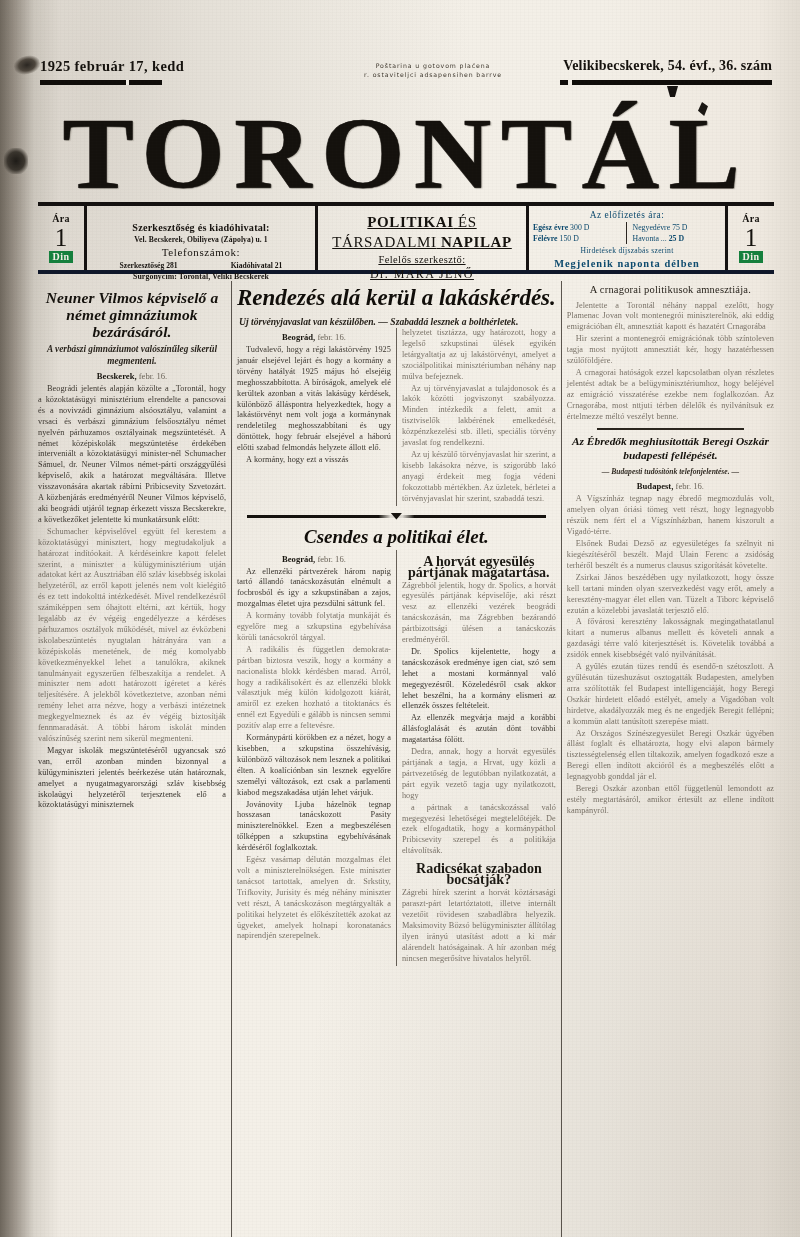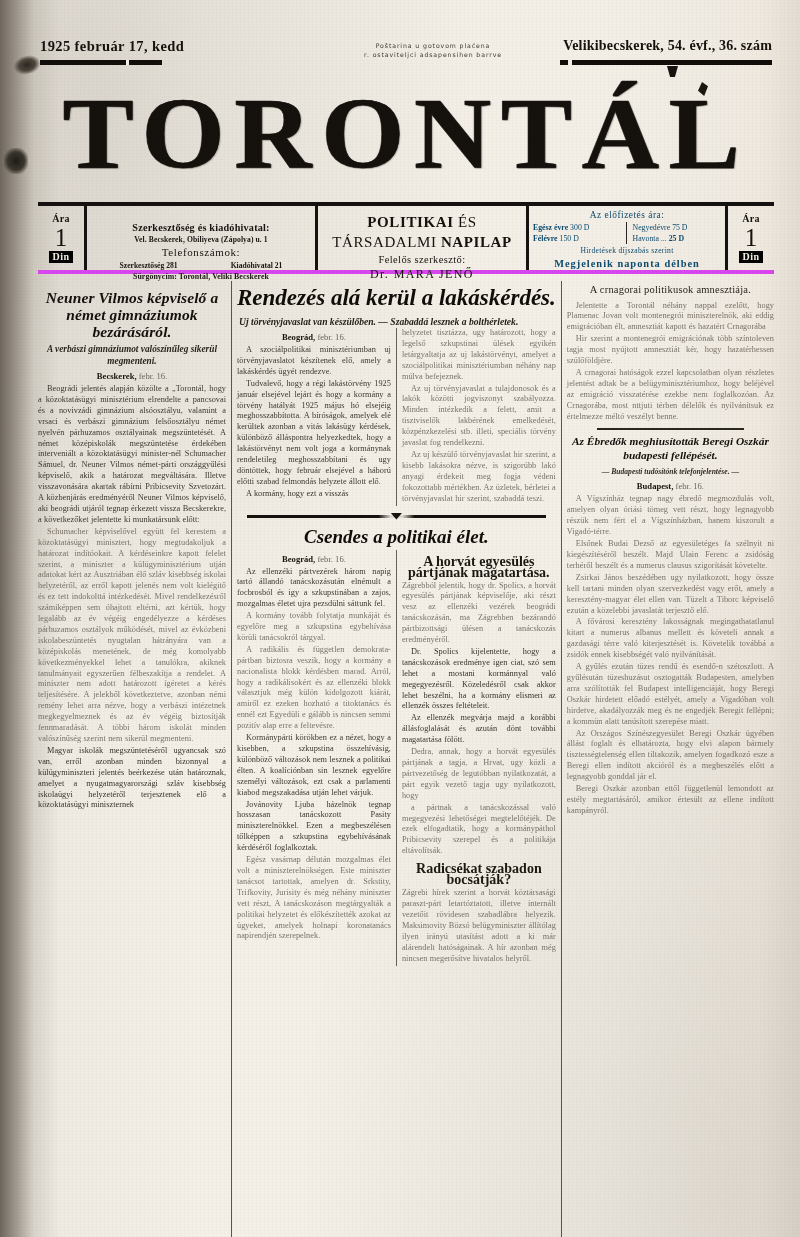--- a/index.html
+++ b/index.html
@@ -36,21 +36,21 @@
       repeating-linear-gradient(0deg, rgba(90,84,74,.10) 0 1px, rgba(255,255,255,0) 1px 3px),
       repeating-linear-gradient(90deg, rgba(90,84,74,.07) 0 1px, rgba(255,255,255,0) 1px 4px);
   }
 
   #sheet{
     position:absolute;left:38px;top:0;width:736px;height:1237px;
   }
 
   
   .topbar{
-    position:relative;height:46px;margin-top:38px;
+    position:relative;height:46px;margin-top:58px;
   }
   .topdate{
     position:absolute;left:2px;top:0;
     font-weight:bold;font-size:14.5px;letter-spacing:.4px;color:#15120e;
     font-family:"Liberation Serif",serif;
   }
   .topdate-rule{
     position:absolute;left:2px;top:22px;width:122px;height:5px;background:#100d0a;
   }
   .topdate-rule:after{
@@ -96,43 +96,43 @@
     display:block;
     transform:scaleX(1.06);
   }
   .masthead .speck{
     position:absolute;right:66px;top:-4px;width:10px;height:14px;
     background:#1a1713;clip-path:polygon(40% 0,100% 30%,62% 100%,0 62%);
   }
 
   
   .infobar{
-    margin-top:20px;border-top:4px solid #141110;border-bottom:4px solid #d946ef;
+    margin-top:0;border-top:4px solid #141110;border-bottom:4px solid #0f172a;
     height:64px;display:flex;position:relative;background:transparent;
   }
   .ib-cell{position:relative;}
   .ib-sep{width:3px;background:#141110;flex:0 0 auto;}
   .ib-price{
     flex:0 0 46px;text-align:center;color:#15120e;
     display:flex;flex-direction:column;justify-content:center;align-items:center;
   }
   .ib-price .p-lab{font-size:10px;font-weight:bold;letter-spacing:.3px;line-height:12px;}
   .ib-price .p-num{font-size:25px;line-height:25px;font-weight:normal;font-family:"Liberation Serif",serif;}
   .ib-price .p-cur{
-    font-size:10px;font-weight:bold;background:#000000;color:#f2eee6;
+    font-size:10px;font-weight:bold;background:#15803d;color:#f2eee6;
     padding:0 4px;line-height:12px;letter-spacing:.4px;margin-top:1px;
   }
   .ib-addr{flex:0 0 228px;text-align:center;padding-top:15px;color:#17130f;}
   .ib-addr .l1{font-size:10.2px;font-weight:bold;letter-spacing:.2px;line-height:13px;}
   .ib-addr .l2{font-size:7.6px;font-weight:bold;line-height:11px;letter-spacing:.1px;}
   .ib-addr .l3{font-size:11px;line-height:15px;letter-spacing:.6px;}
   .ib-addr .l4{font-size:7.6px;font-weight:bold;line-height:11px;display:flex;justify-content:space-around;padding:0 6px;}
   .ib-addr .l5{font-size:7.8px;font-weight:bold;line-height:11px;letter-spacing:.1px;}
 
-  .ib-mid{flex:1 1 auto;text-align:center;padding-top:6px;color:#15120e;}
+  .ib-mid{flex:1 1 auto;text-align:center;padding-top:6px;color:#15120e;text-decoration:underline;}
   .ib-mid .m1{font-size:15px;line-height:20px;letter-spacing:.6px;}
   .ib-mid .m1 b{font-weight:bold;}
   .ib-mid .m1 span.thin{font-weight:normal;}
   .ib-mid .m2{font-size:10.5px;line-height:15px;letter-spacing:.4px;}
   .ib-mid .m3{font-size:12px;line-height:15px;letter-spacing:1.4px;}
 
   .ib-sub{flex:0 0 196px;text-align:center;padding-top:3px;color:#0c4a6e;}
   .ib-sub .s1{font-size:9.4px;line-height:13px;letter-spacing:.5px;}
   .ib-sub .s2{display:flex;font-size:7.8px;line-height:11px;}
   .ib-sub .s2 .half{flex:1;text-align:left;padding-left:4px;white-space:nowrap;}
@@ -345,21 +345,20 @@
     <div class="col cmid">
       <h1 class="hl-big">Rendezés alá kerül a lakáskérdés.</h1>
       <div class="hl-big-sub">Uj törvényjavaslat van készülőben. — Szabaddá lesznek a bolthérletek.</div>
 
       <div class="mid-inner">
         <div class="mid-col">
           <div class="dateline">
             <b>Beográd,</b>
             <span class="faint">febr. 16.</span>
           </div>
-          <p class="body-p">A szociálpolitikai minisztériumban uj törvényjavaslatot készítenek elő, amely a lakáskérdés ügyét rendezve.</p>
           <p class="body-p">Tudvalevő, hogy a régi lakástörvény 1925 január elsejével lejárt és hogy a kormány a törvény hatályát 1925 május hó elsejéig meghosszabbította. A bíróságok, amelyek elé kerültek azonban a vitás lakásügy kérdések, különböző álláspontra helyezkedtek, hogy a lakástörvényt nem volt joga a kormánynak rendeletileg meghosszabbítani és ugy döntöttek, hogy február elsejével a háború előtti szabad felmondás helyzete állott elő.</p>
           <p class="body-p dark">A kormány, hogy ezt a visszás</p>
         </div>
         <div class="mid-rule"></div>
         <div class="mid-col">
           <p class="body-p noind faded">helyzetet tisztázza, ugy határozott, hogy a legelső szkupstinai ülések egyikén letárgyaltatja az uj lakástörvényt, amelyet a szociálpolitikai minisztériumban néhány nap múlva befejeznek.</p>
           <p class="body-p faded">Az uj törvényjavaslat a tulajdonosok és a lakók közötti jogviszonyt szabályozza. Minden intézkedik a felett, amit a tisztviselők lakbérének emelkedését, közpénzkezelési stb. illeti, speciális törvény javaslat fog rendelkezni.</p>
           <p class="body-p faded">Az uj készülő törvényjavaslat hir szerint, a kisebb lakásokra nézve, is szigorúbb lakó anyagi érdekeit meg fogja védeni fokozottabb mértékben. Az üzletek, bérletei a törvényjavaslat hir szerint, szabaddá teszi.</p>
         </div>
       </div>

